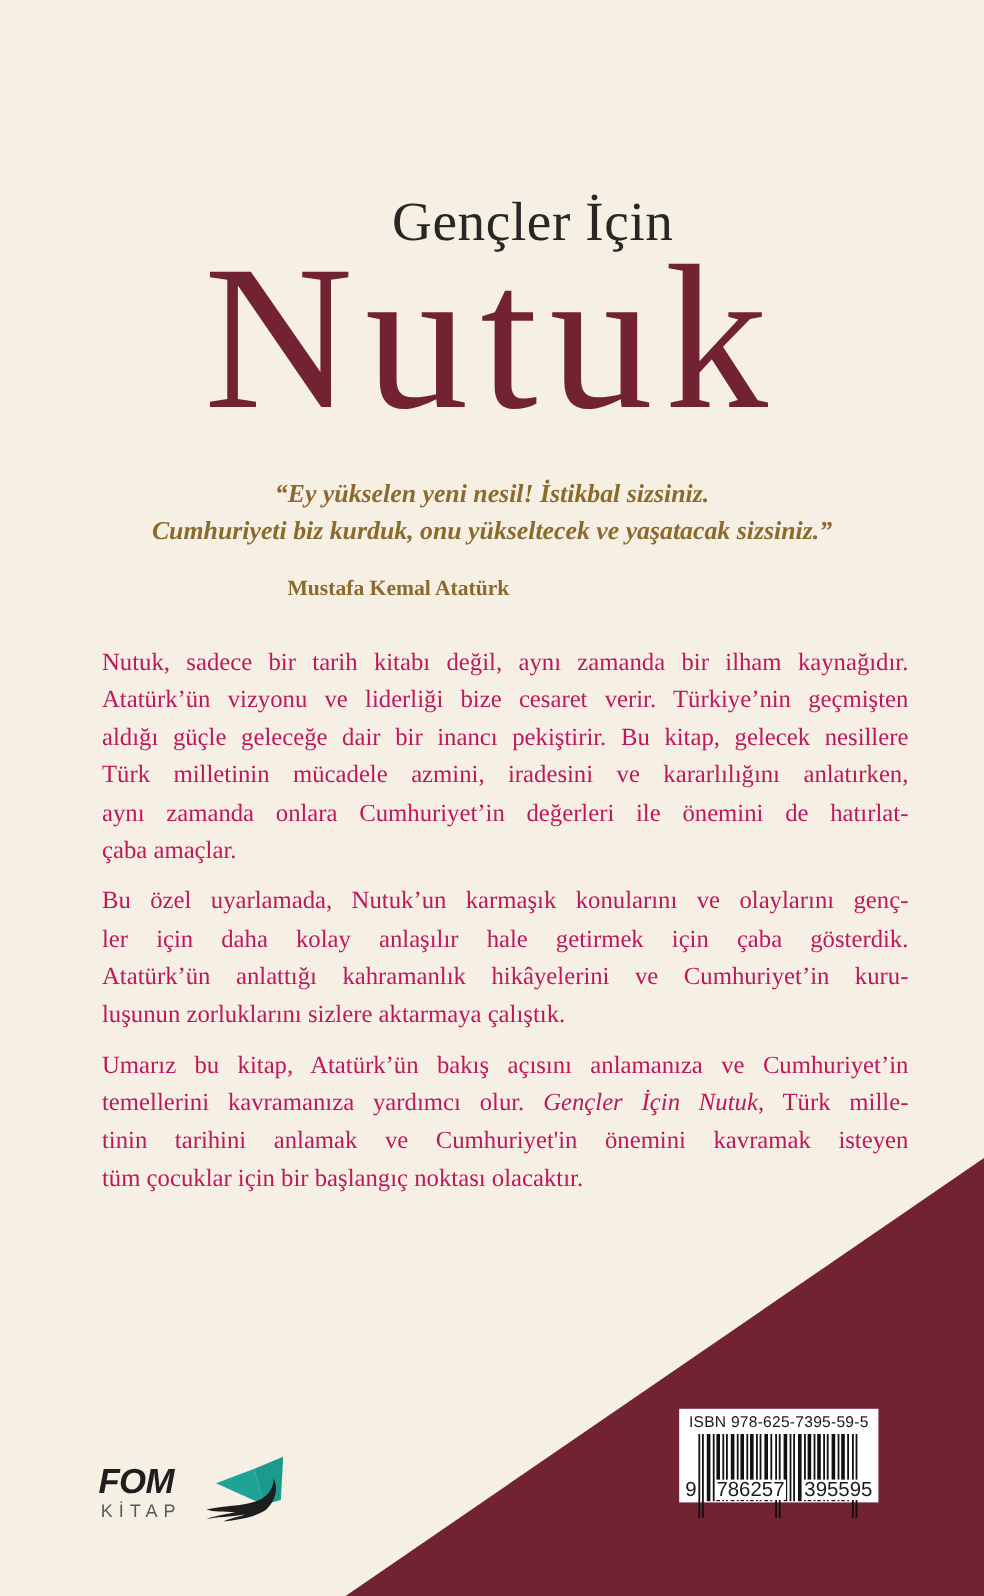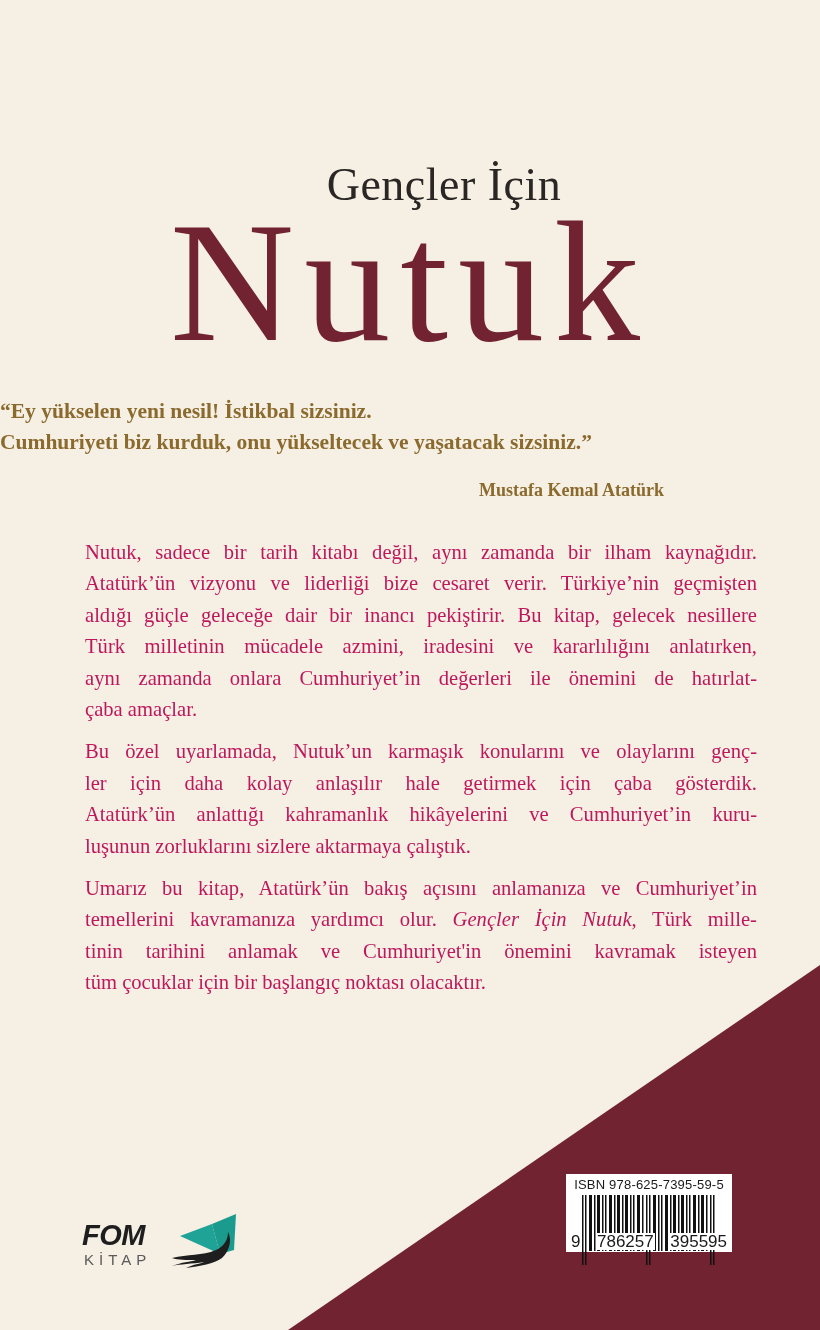--- a/index.html
+++ b/index.html
@@ -47,32 +47,34 @@
       font-size: 172px;
       line-height: 172px;
       color: #722331;
       letter-spacing: 10px;
     }
     .quote {
       position: absolute;
       top: 396px;
       left: 0;
       width: 820px;
+      text-align: center;
       font-family: "Liberation Serif", serif;
       font-weight: bold;
       font-size: 21.5px;
       line-height: 31px;
       color: #8b6a2e;
+      font-style: italic;
     }
     .quote-author {
       position: absolute;
       top: 480px;
       left: 0;
       width: 664px;
-      text-align: right;
+      text-align: center;
       font-family: "Liberation Serif", serif;
       font-weight: bold;
       font-size: 18px;
       color: #8b6a2e;
     }
     .body-text {
       position: absolute;
       top: 537px;
       left: 85px;
       width: 672px;

